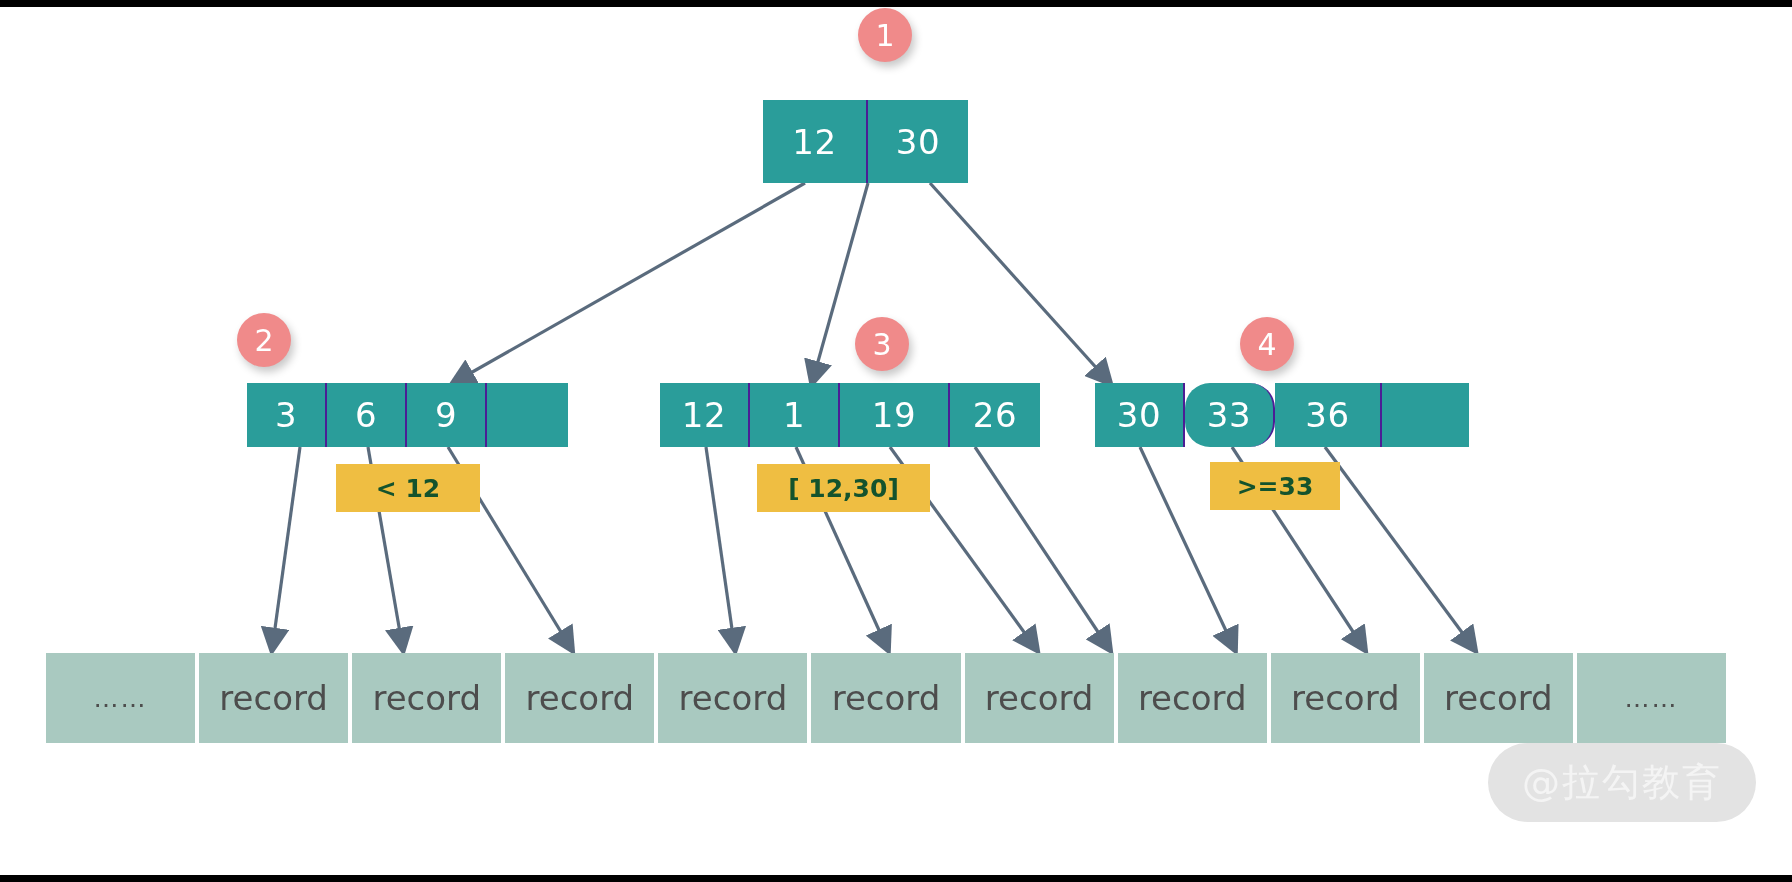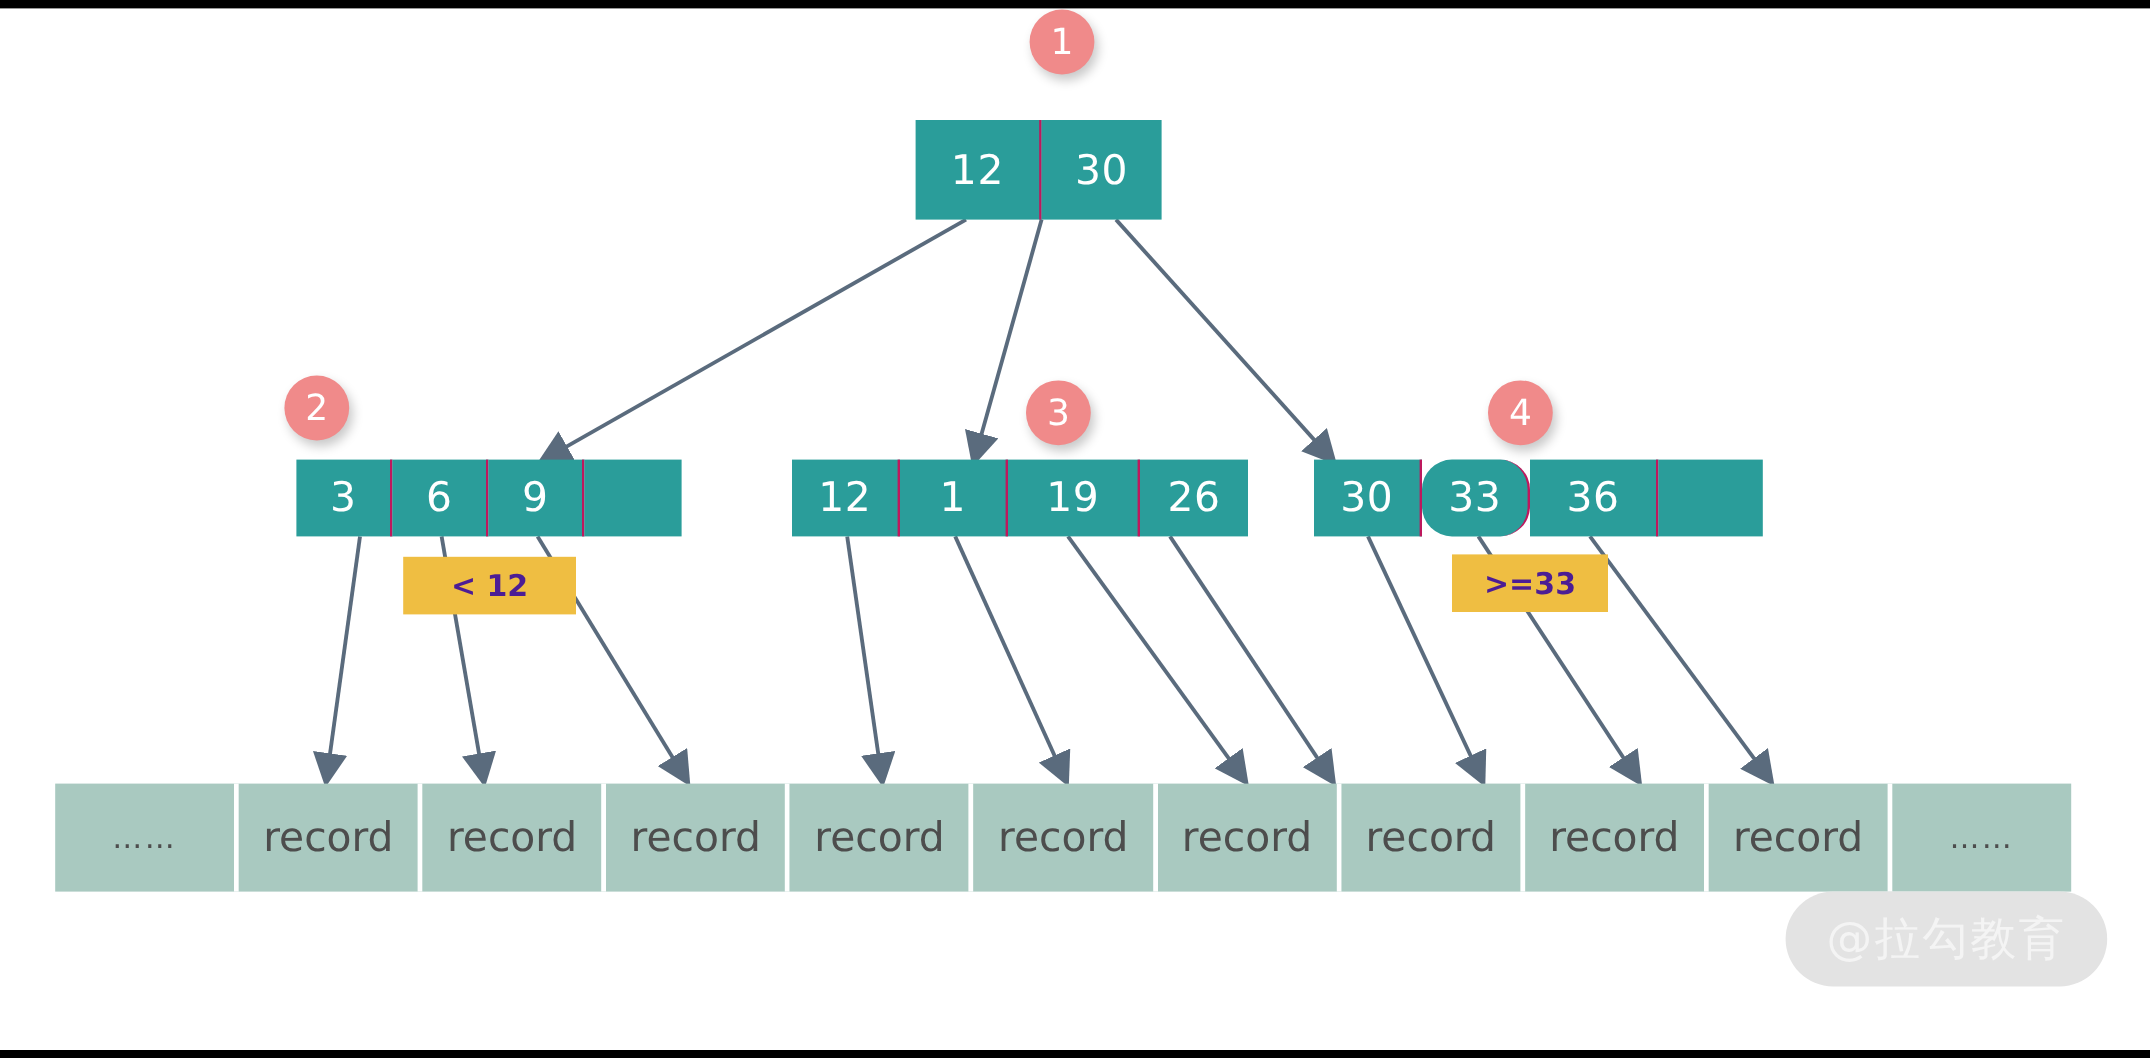--- a/index.html
+++ b/index.html
@@ -22,21 +22,21 @@
 
   
   .node{position:absolute;display:flex;}
   .cell{
     background:#2a9d9a;
     color:#ffffff;
     display:flex;align-items:center;justify-content:center;
     font-size:34px;
     font-family:"DejaVu Sans", sans-serif;
     box-sizing:border-box;
-    border-right:2px solid #be185d;
+    border-right:2px solid #4c1d95;
     letter-spacing:.5px;
   }
   .cell:last-child{border-right:none;}
   .cell.empty{color:transparent;}
 
   
   .badge{
     position:absolute;
     width:54px;height:54px;border-radius:50%;
     background:#f08a8a;
@@ -44,21 +44,21 @@
     display:flex;align-items:center;justify-content:center;
     font-size:30px;
     font-family:"DejaVu Sans", sans-serif;
     box-shadow:3px 5px 9px rgba(0,0,0,.22);
   }
 
   
   .range{
     position:absolute;
     background:#efbe42;
-    color:#4c1d95;
+    color:#14532d;
     display:flex;align-items:center;justify-content:center;
     font-size:25px;font-weight:bold;
     font-family:"DejaVu Sans", sans-serif;
     box-sizing:border-box;
   }
 
   
   #records{
     position:absolute;
     left:46px;top:653px;
@@ -145,20 +145,21 @@
 
   <div class="badge" style="left:855px;top:317px;">3</div>
 
   <div class="node" style="left:660px;top:383px;height:64px;">
     <div class="cell" style="width:90px;">12</div>
     <div class="cell" style="width:90px;">1</div>
     <div class="cell" style="width:110px;">19</div>
     <div class="cell" style="width:90px;">26</div>
   </div>
 
+  <div class="range" style="left:757px;top:464px;width:173px;height:48px;">[ 12,30]</div>
 
   <div class="badge" style="left:1240px;top:317px;">4</div>
 
   <div class="node" style="left:1095px;top:383px;height:64px;">
     <div class="cell" style="width:90px;">30</div>
     <div class="cell" style="width:90px;border-radius:25px;">33</div>
     <div class="cell" style="width:107px;">36</div>
     <div class="cell empty" style="width:87px;"></div>
   </div>
 

